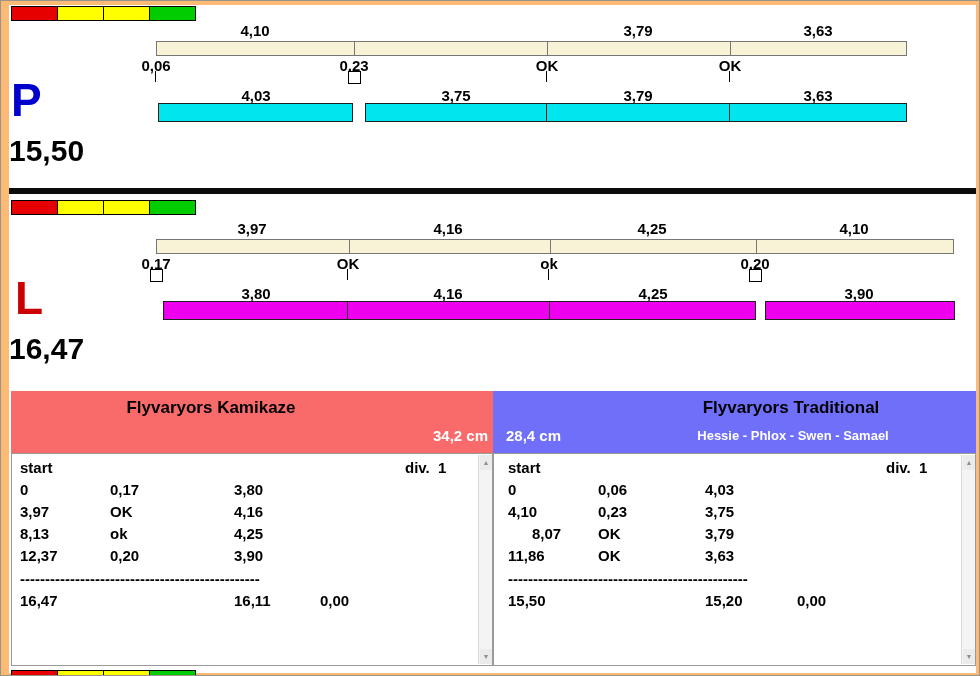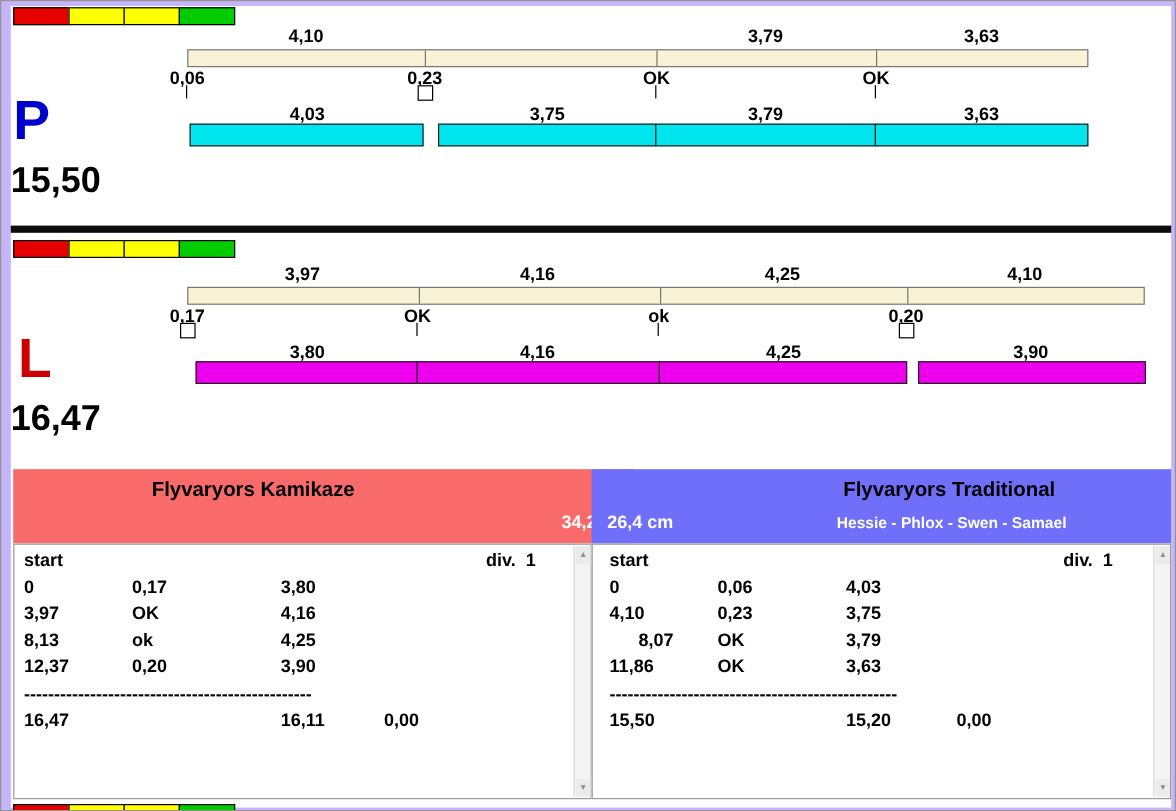--- a/index.html
+++ b/index.html
@@ -1,17 +1,17 @@
 <!DOCTYPE html>
 <html><head>
 <meta charset="utf-8">
 <style>
   html,body{margin:0;padding:0;}
   body{font-family:"Liberation Sans",sans-serif;background:#ffffff;}
-  .frame{position:relative;width:980px;height:676px;background:#c4b5fd;border:1px solid #98948c;box-sizing:border-box;overflow:hidden;}
+  .frame{position:relative;width:980px;height:676px;background:#fdba74;border:1px solid #98948c;box-sizing:border-box;overflow:hidden;}
   .content-bg{position:absolute;left:8px;top:4px;width:967px;height:668px;background:#ffffff;}
 
   .blocks{position:absolute;height:15px;}
   .blk{float:left;width:47px;height:15px;border:1px solid #000;box-sizing:border-box;margin-left:-1px;}
   .blk:first-child{margin-left:0;}
   .blk-red{background:#e60000;}
   .blk-yellow{background:#ffff00;}
   .blk-green{background:#00cc00;}
 
   .scale-bar{position:absolute;height:15px;background:#f8f3d6;border:1px solid #767676;box-sizing:border-box;}
@@ -28,21 +28,21 @@
   .letter-p{color:#0000cc;}
   .letter-l{color:#cc0000;}
   .run-bar{position:absolute;height:19px;border:1px solid #1f1f1f;box-sizing:border-box;}
   .bar-p{background:#00e5ee;}
   .bar-l{background:#ee00ee;}
   .lane-total{position:absolute;font-size:30px;font-weight:bold;color:#000;line-height:1;}
 
   .divider{position:absolute;left:8px;top:187px;width:967px;height:6px;background:#0c0c0c;}
 
   .team-hdr{position:absolute;top:390px;height:62px;}
-  .hdr-left{left:10px;width:482px;background:#f96b6b;padding-left:35px;}
+  .hdr-left{left:10px;width:482px;background:#f96b6b;}
   .hdr-right{left:492px;width:483px;background:#6f6ffa;}
   .team-name{position:absolute;font-size:17px;font-weight:bold;color:#000;text-align:center;}
   .team-dogs{position:absolute;font-size:13px;font-weight:bold;color:#fff;text-align:center;}
   .jump-height{position:absolute;font-size:15px;font-weight:bold;color:#fff;}
   .ts-box{position:absolute;left:400px;top:391px;width:207px;height:26px;line-height:24px;background:#fff;border:1px solid #8f8f8f;box-sizing:border-box;text-align:center;font-size:16px;color:#000;}
 
   .list-panel{position:absolute;top:452px;height:213px;background:#fff;border:1px solid #9a9a9a;box-sizing:border-box;}
   .panel-left{left:10px;width:482px;}
   .panel-right{left:492px;width:483px;}
   .cell{position:absolute;font-size:15px;font-weight:bold;color:#000;white-space:pre;line-height:16px;}
@@ -150,21 +150,21 @@
     <span class="lane-total" style="left:8px;top:333px;">16,47</span>
   </section>
 
   <div class="team-hdr hdr-left">
     <div class="team-name" style="left:0;top:7px;width:400px;">Flyvaryors Kamikaze</div>
     <div class="jump-height" style="right:5px;top:36px;">34,2 cm</div>
   </div>
 
   <div class="team-hdr hdr-right">
     <div class="team-name" style="left:98px;top:7px;width:400px;">Flyvaryors Traditional</div>
-    <div class="jump-height" style="left:13px;top:36px;">26,4 cm</div>
+    <div class="jump-height" style="left:13px;top:36px;">28,4 cm</div>
     <div class="team-dogs" style="left:100px;top:37px;width:400px;">Hessie - Phlox - Swen - Samael</div>
   </div>
 
 
   <div class="list-panel panel-left">
     <span class="cell" style="left:8px;top:6px;">start</span>
     <span class="cell" style="left:393px;top:6px;">div.  1</span>
 
     <span class="cell" style="left:8px;top:28px;">0</span>
     <span class="cell" style="left:98px;top:28px;">0,17</span>

